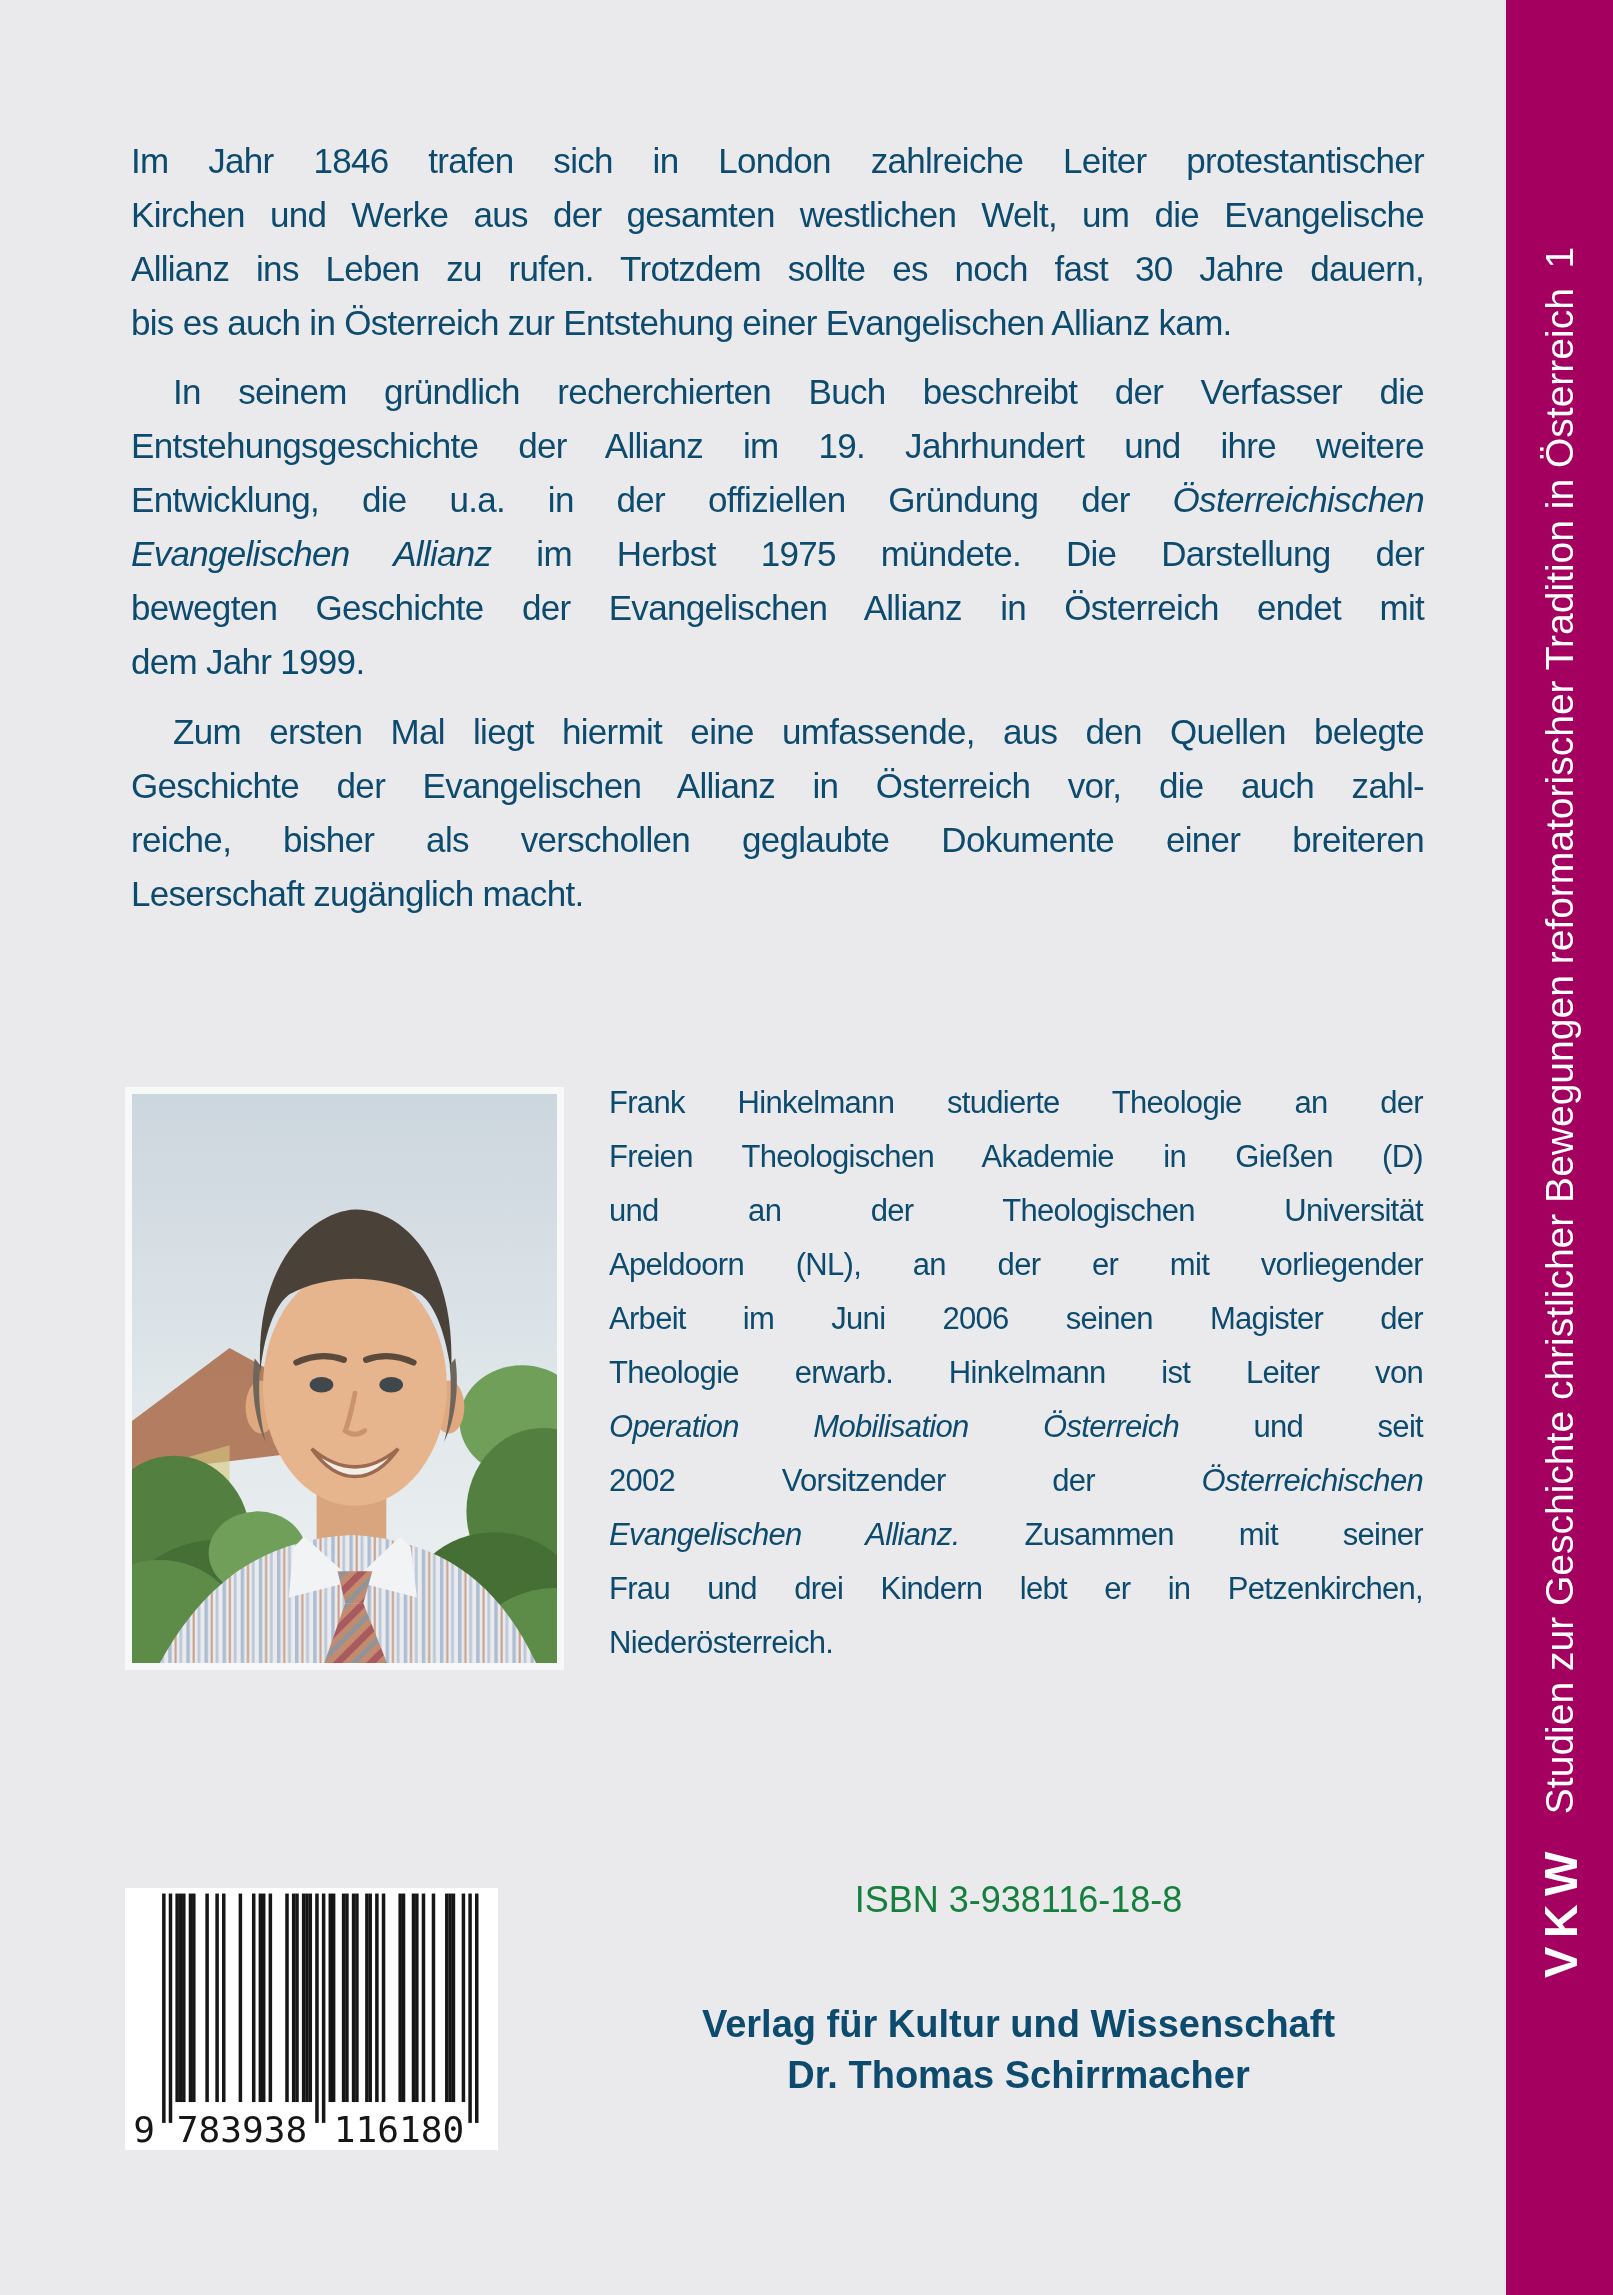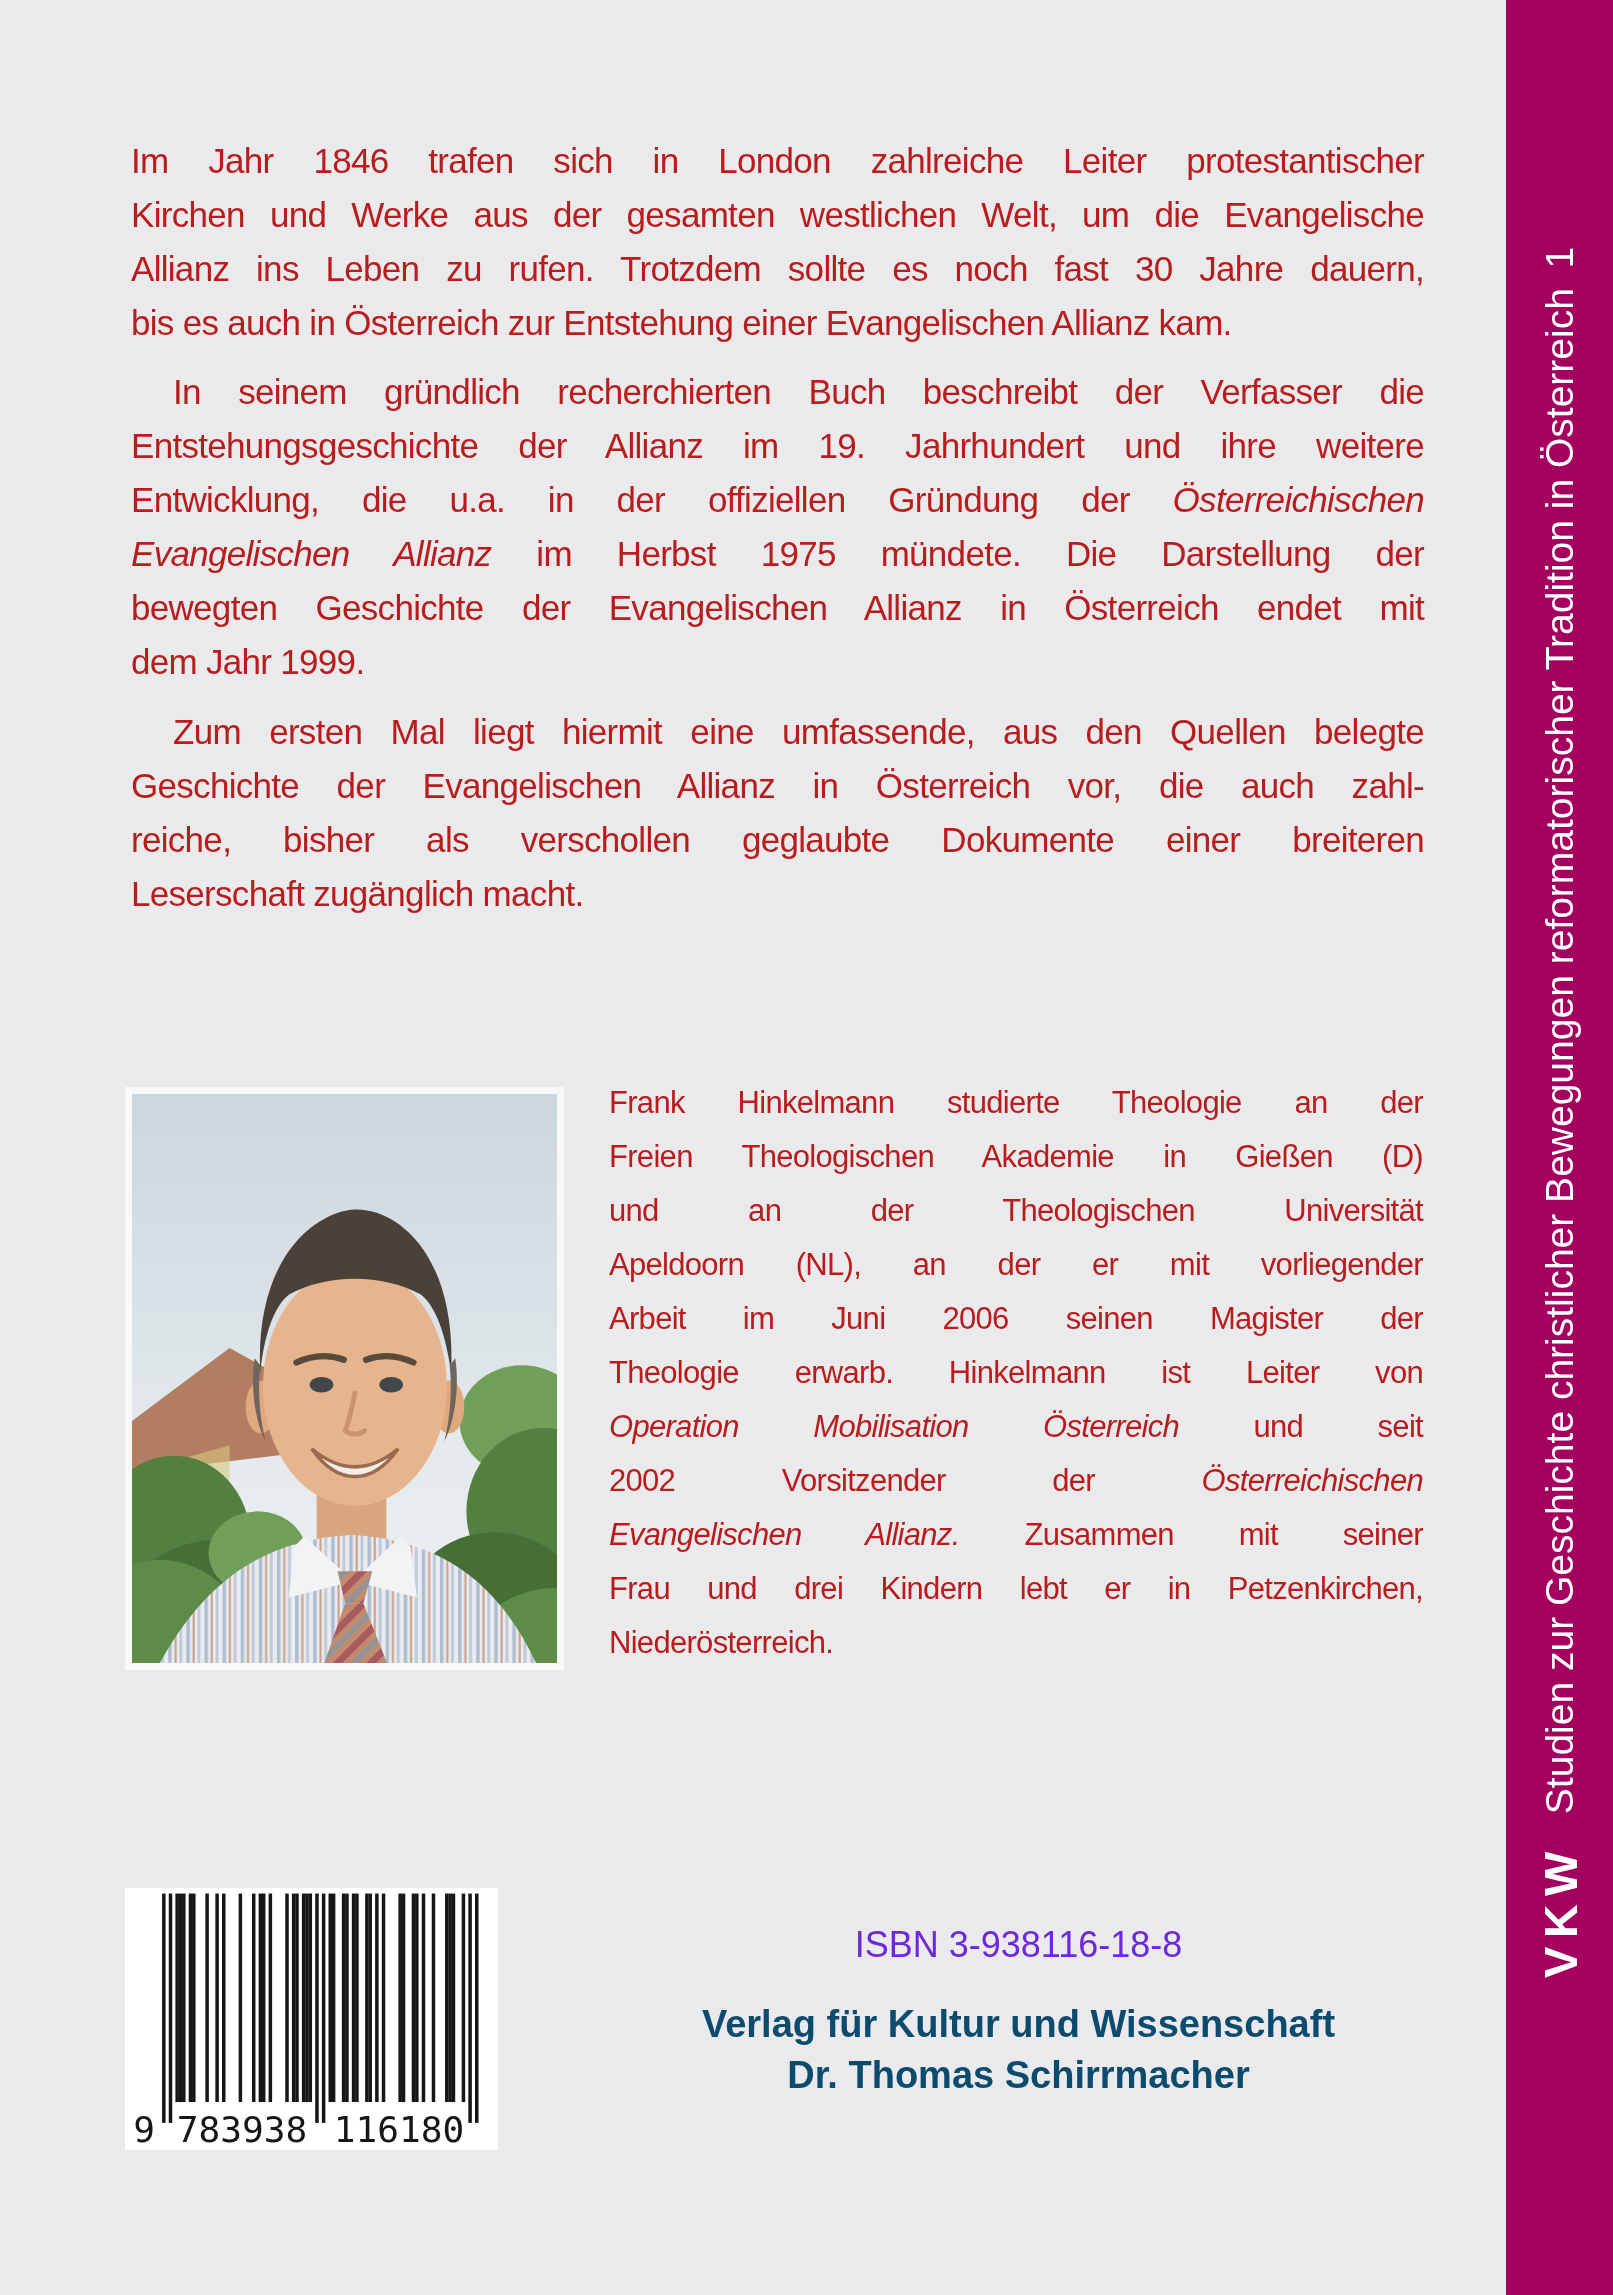--- a/index.html
+++ b/index.html
@@ -2,38 +2,38 @@
 <html style="font-size:11px"><head>
 <meta charset="utf-8">
 <style>
   html,body{margin:0;padding:0;}
   body{
     width:1613px;height:2295px;position:relative;overflow:hidden;
     background:#eaeaec;
     font-family:"Liberation Sans", sans-serif;
   }
   
-  .textcol{position:absolute;color:#b91c1c;}
+  .textcol{position:absolute;color:#0c4a6e;}
   #blurb{left:131px;top:134px;width:1293px;font-size:35px;letter-spacing:-0.7px;}
   #blurb .para + .para{margin-top:15.3px;}
   .line{line-height:54px;height:54px;text-align:justify;text-align-last:justify;white-space:nowrap;}
   .line.last{text-align-last:left;}
   .para.indent .line:first-child{text-indent:42px;}
   em{font-style:italic;}
   #bio{left:609px;top:1076px;width:814px;font-size:31px;letter-spacing:-0.7px;}
   
   #photo{
     position:absolute;left:125px;top:1087px;width:425px;height:569px;
     border:7px solid #f7f8f8;background:#dfe5e8;
   }
   #photo svg{display:block;width:100%;height:100%;}
   
   #isbn-line{
     position:absolute;left:613px;top:1879px;width:811px;
-    text-align:center;color:#6d28d9;font-size:36px;line-height:42px;margin-top:45px;
+    text-align:center;color:#15803d;font-size:36px;line-height:42px;
   }
   #publisher{
     position:absolute;left:613px;top:1999px;width:811px;
     text-align:center;color:#0c4a6e;font-size:38px;line-height:51px;font-weight:bold;
   }
   
   #barcode-box{
     position:absolute;left:125px;top:1888px;width:373px;height:262px;background:#ffffff;
   }
   

